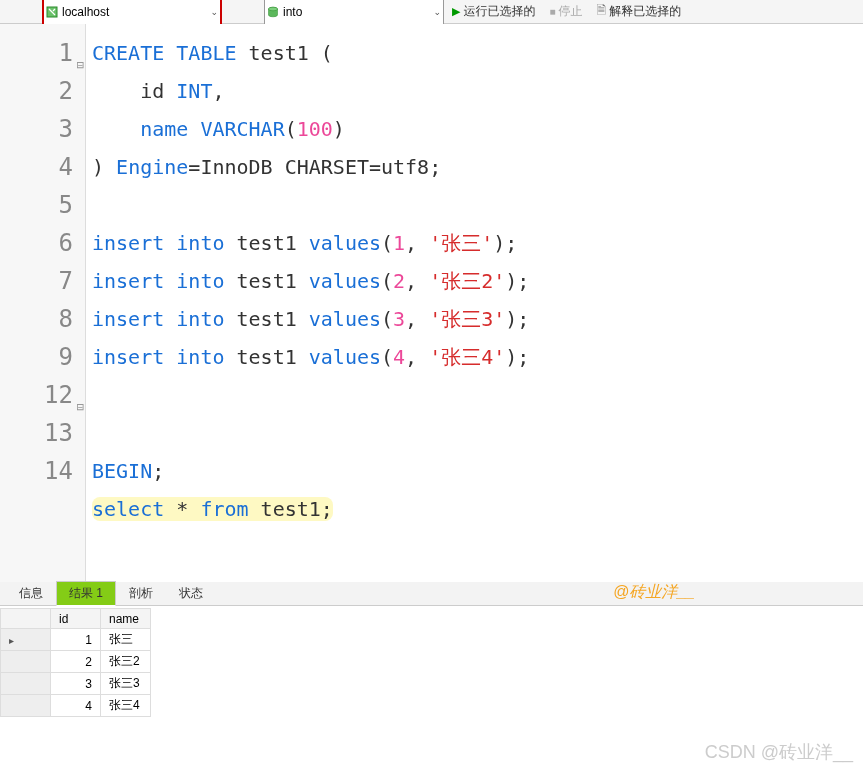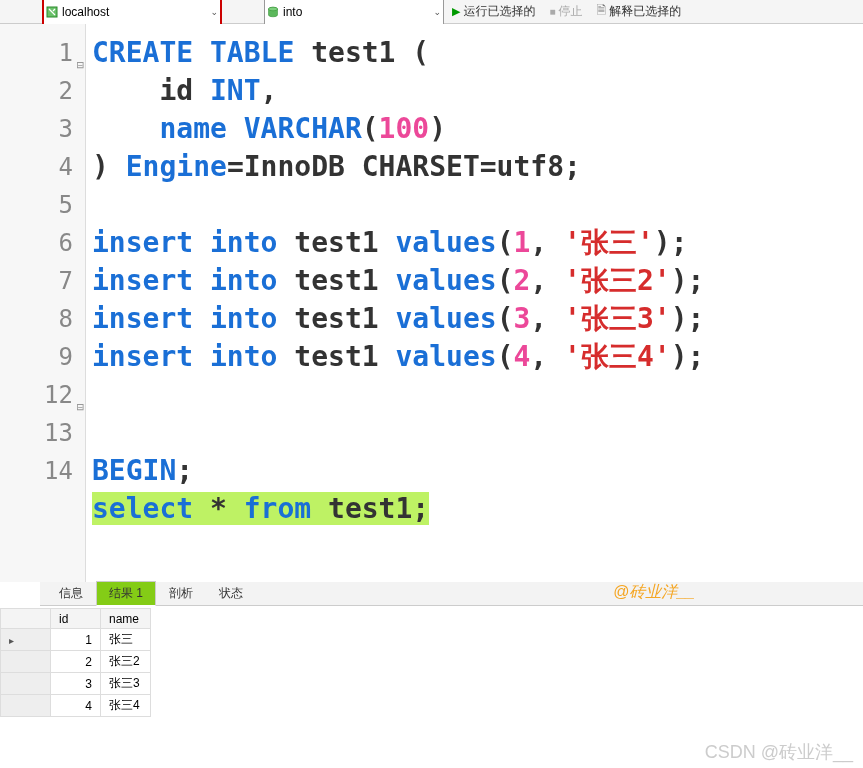--- a/index.html
+++ b/index.html
@@ -87,31 +87,30 @@
       right: 1px;
       font-size: 12px;
       color: #999;
     }
     .fold-minus { top: 12px; }
     .code {
       flex: 1;
       padding-top: 10px;
       padding-left: 6px;
       font-family: Consolas, monospace;
-      font-size: 28px;
+      font-size: 20px;
       line-height: 38px;
       white-space: pre;
       color: #333;
-      font-weight: bold;
     }
     .kw { color: #1a6fd6; }
     .type { color: #1a6fd6; }
     .num { color: #ec4899; }
     .str { color: #d62c2c; }
-    .sel { background: #bef264; }
+    .sel { background: #fef9c3; border-radius: 8px; }
     
     .watermark {
       position: absolute;
       right: 168px;
       top: 582px;
       color: #f5a623;
       font-size: 16px;
       font-style: italic;
       font-family: "Microsoft YaHei", sans-serif;
     }
@@ -123,21 +122,20 @@
       font-size: 18px;
     }
     
     .tabs {
       display: flex;
       border-bottom: 1px solid #ccc;
       background: #f3f3f3;
       height: 24px;
       align-items: flex-end;
       padding-left: 6px;
-      margin-left: 40px;
     }
     .tab {
       padding: 3px 12px;
       border: 1px solid transparent;
       border-bottom: none;
       cursor: pointer;
       color: #333;
       font-size: 12px;
     }
     .tab.active {

